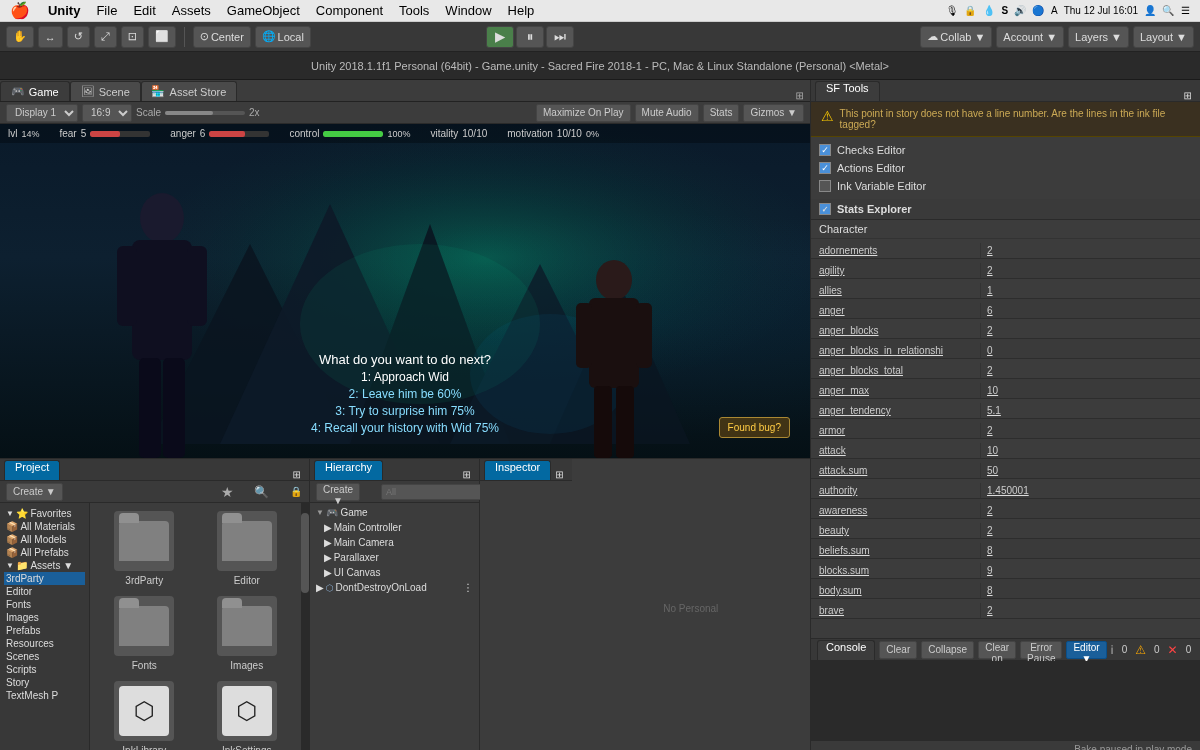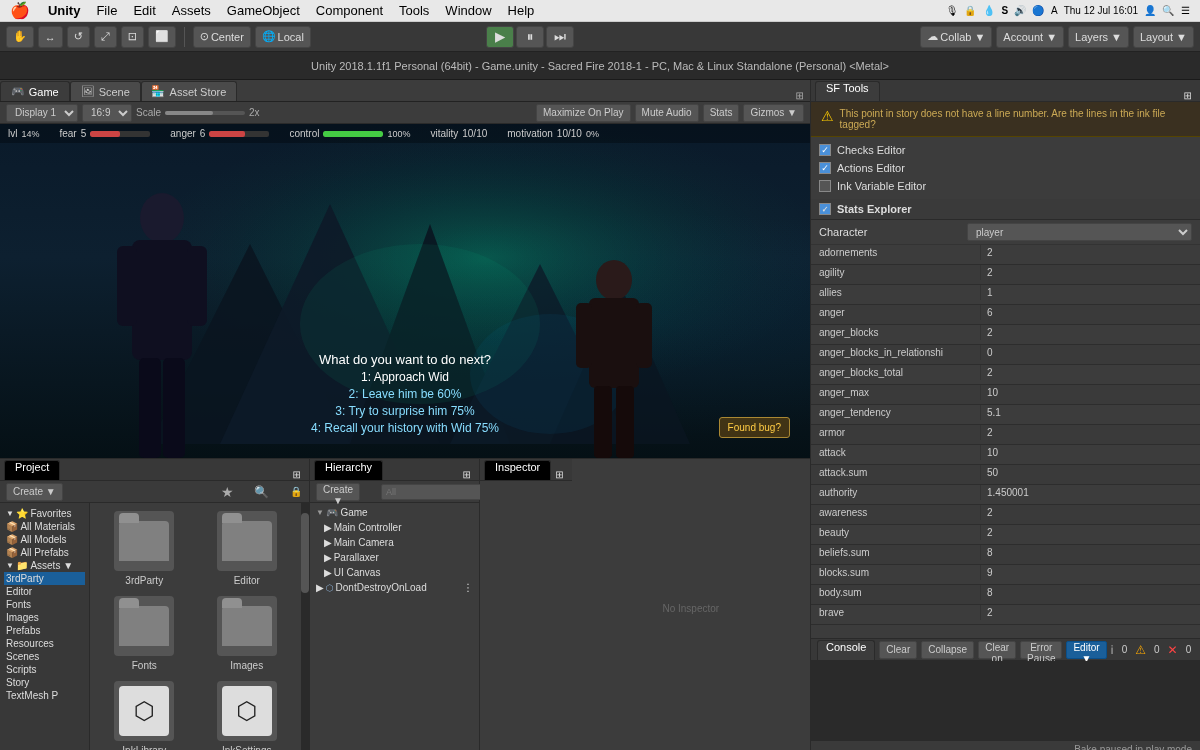--- a/index.html
+++ b/index.html
@@ -117,21 +117,21 @@
       display: flex; flex-direction: column;
     }
     .panel-tab-bar {
       height: 22px; background: #383838; display: flex; align-items: flex-end; padding: 0 4px;
       border-bottom: 1px solid #2a2a2a;
     }
     .panel-tab {
       height: 20px; padding: 0 10px; background: #4a4a4a; border: 1px solid #2a2a2a;
       border-bottom: none; border-radius: 3px 3px 0 0; font-size: 11px; color: #ccc; cursor: pointer;
     }
-    .panel-tab.active { background: #000000; color: #fff; }
+    .panel-tab.active { background: #0369a1; color: #fff; }
     .panel-toolbar {
       height: 22px; background: #3a3a3a; display: flex; align-items: center; gap: 21px;
       padding: 0 6px; border-bottom: 1px solid #2a2a2a;
     }
     .panel-content {
       flex: 1; display: flex; overflow: hidden;
     }
     .project-tree {
       width: 90px; background: #383838; border-right: 1px solid #2a2a2a;
       padding: 4px; overflow-y: auto; font-size: 10px;
@@ -248,21 +248,21 @@
     }
     .stats-char-label { width: 140px; font-size: 11px; }
     .stats-char-select {
       flex: 1; height: 18px; background: #555; border: 1px solid #444; color: #ccc;
       font-size: 10px; border-radius: 2px; padding: 0 4px;
     }
     .stats-table {
       flex: 1; overflow-y: auto;
     }
     .stats-row {
-      display: flex; align-items: flex-start; border-bottom: 1px solid #2d2d2d; min-height: 20px;
+      display: flex; align-items: flex-end; border-bottom: 1px solid #2d2d2d; min-height: 20px; text-decoration: underline;
     }
     .stats-row:nth-child(even) { background: #3a3a3a; }
     .stats-key {
       width: 170px; padding: 2px 8px; font-size: 10px; color: #ccc; border-right: 1px solid #333; overflow: hidden;
     }
     .stats-val-display {
       flex: 1; padding: 2px 6px; font-size: 10px; color: #ccc;
     }
 
     
@@ -662,21 +662,21 @@
       </div>
 
       <div id="inspector-panel">
         <div class="panel-tab-bar">
           <div class="panel-tab active">Inspector</div>
           <div style="margin-left:auto;display:flex;align-items:center;gap:2px;padding:0 4px;">
             <span style="font-size:10px;cursor:pointer;">⊞</span>
           </div>
         </div>
         <div class="inspector-content">
-          <span style="color:#666;font-size:10px;">No Inspector</span>
+          <span style="color:#666;font-size:10px;">No Personal</span>
         </div>
       </div>
 
     </div>
   </div>
 
   <div id="right-panel">
 
     <div class="sf-tab-bar">
       <div class="sf-tab active">SF Tools</div>
@@ -705,23 +705,20 @@
       </div>
     </div>
 
     <div class="stats-explorer">
       <div class="stats-header">
         <div class="stats-header-check">✓</div>
         <span>Stats Explorer</span>
       </div>
       <div class="stats-char-row">
         <span class="stats-char-label">Character</span>
-        <select class="stats-char-select">
-          <option>player</option>
-        </select>
       </div>
       <div class="stats-table">
 
       <div class="stats-row">
     <div class="stats-key">adornements</div>
     <div class="stats-val-display">2</div>
   </div>
           <div class="stats-row">
     <div class="stats-key">agility</div>
     <div class="stats-val-display">2</div>

